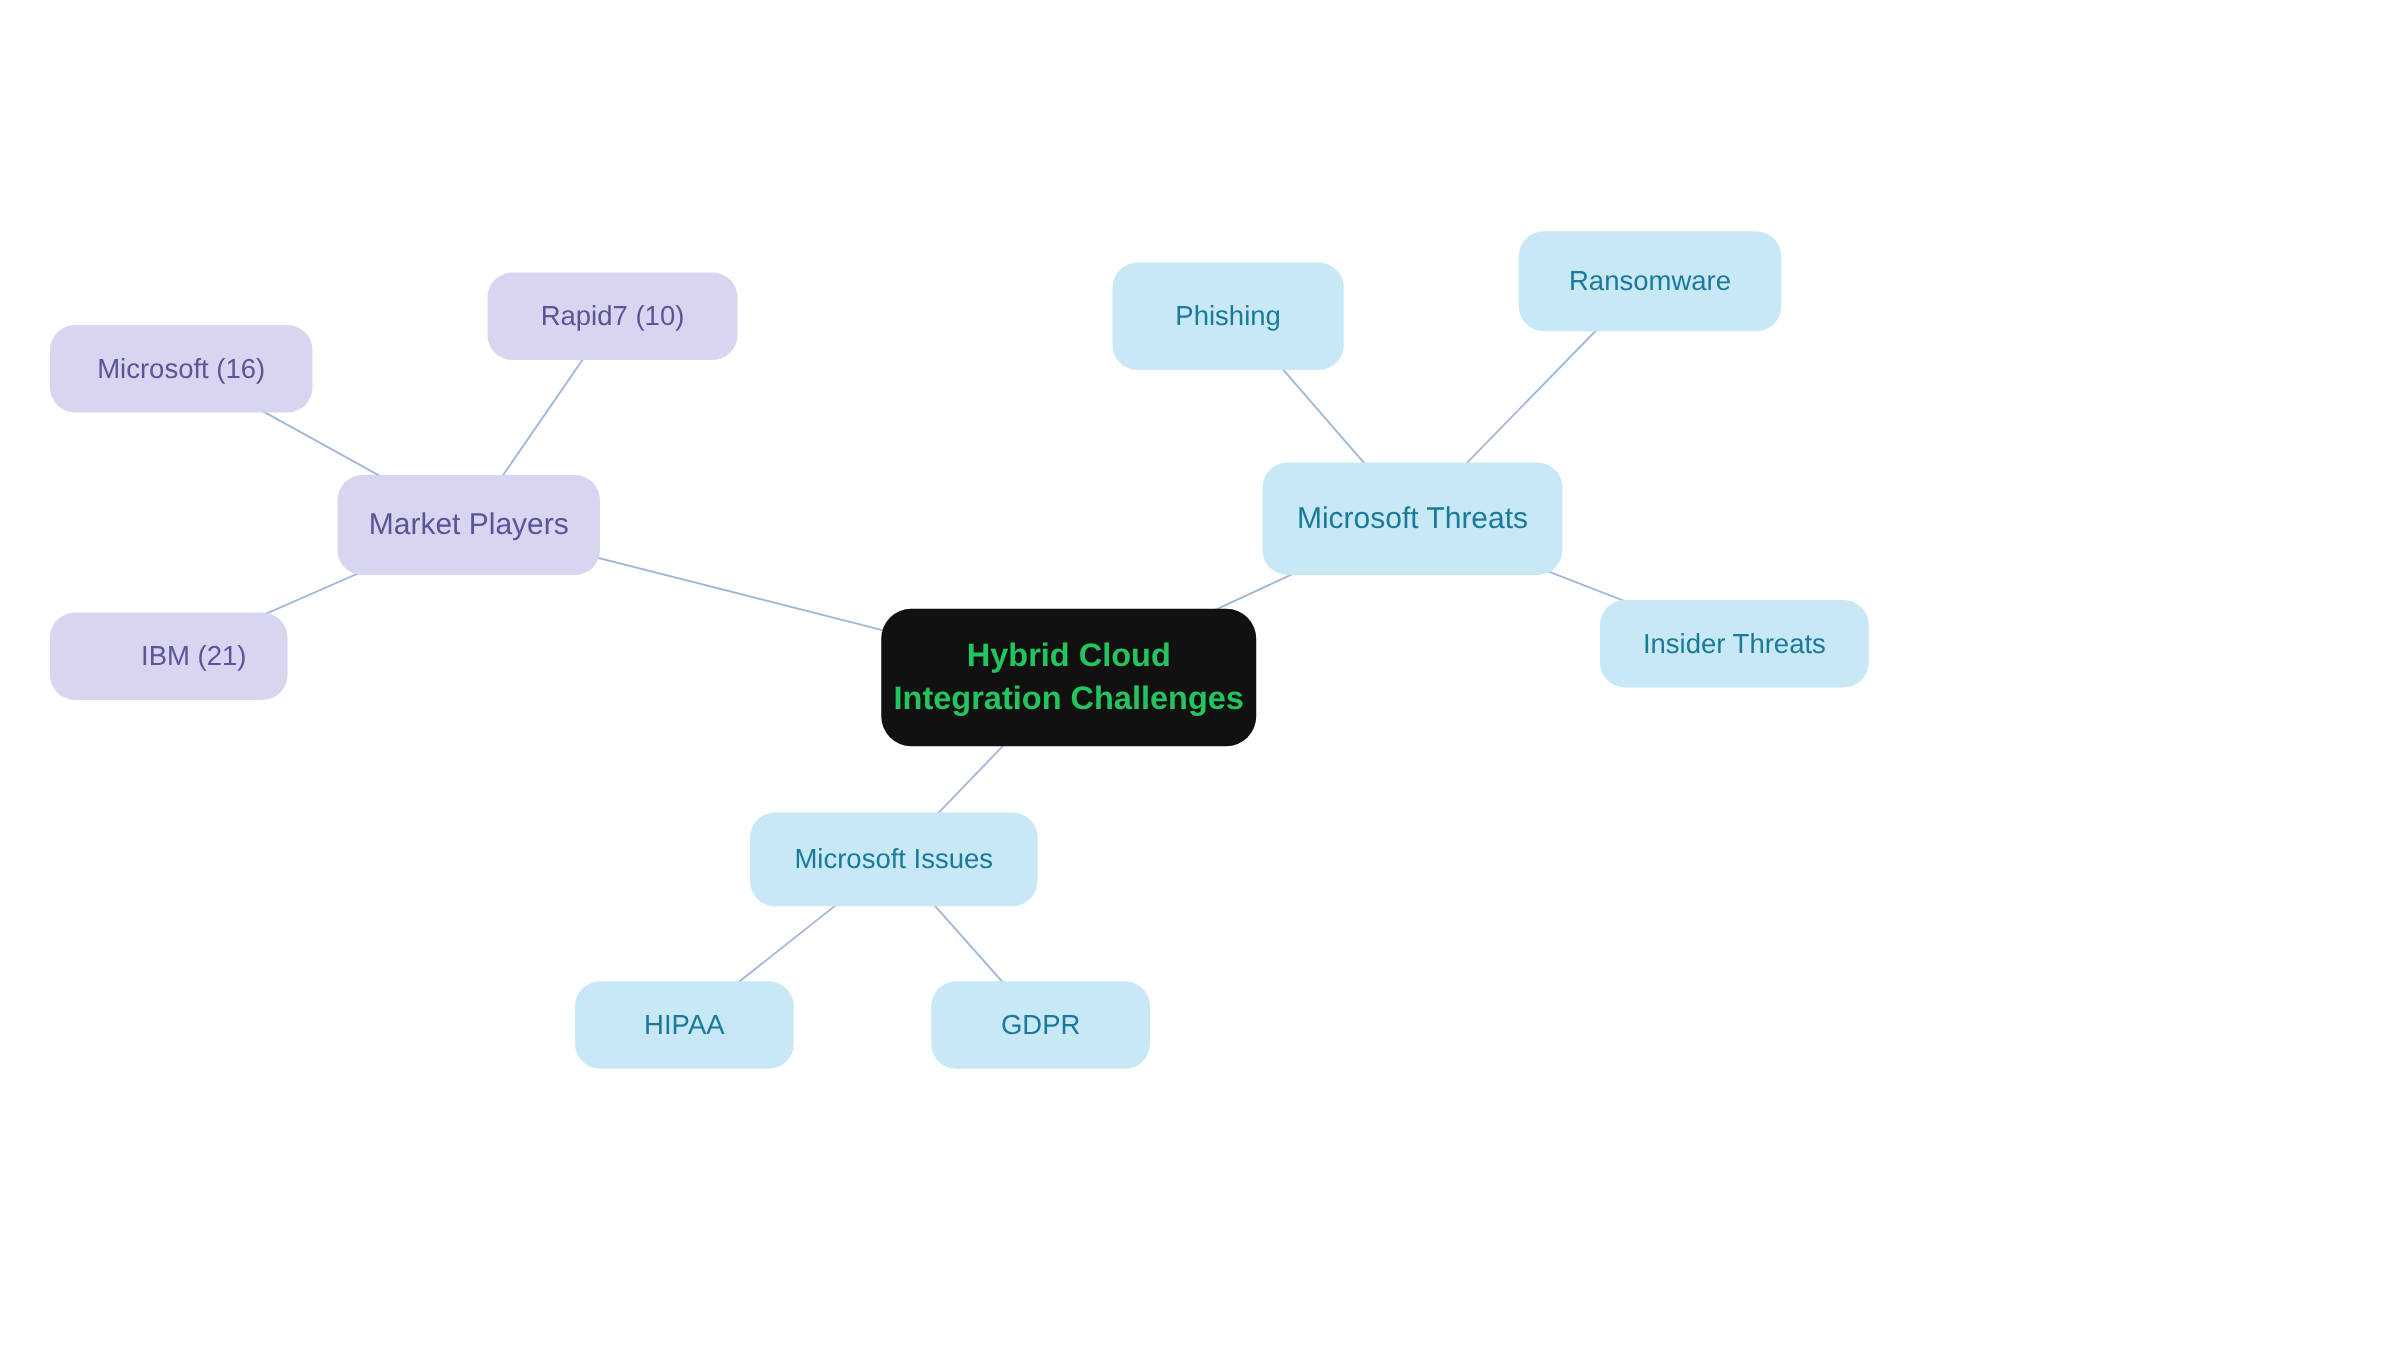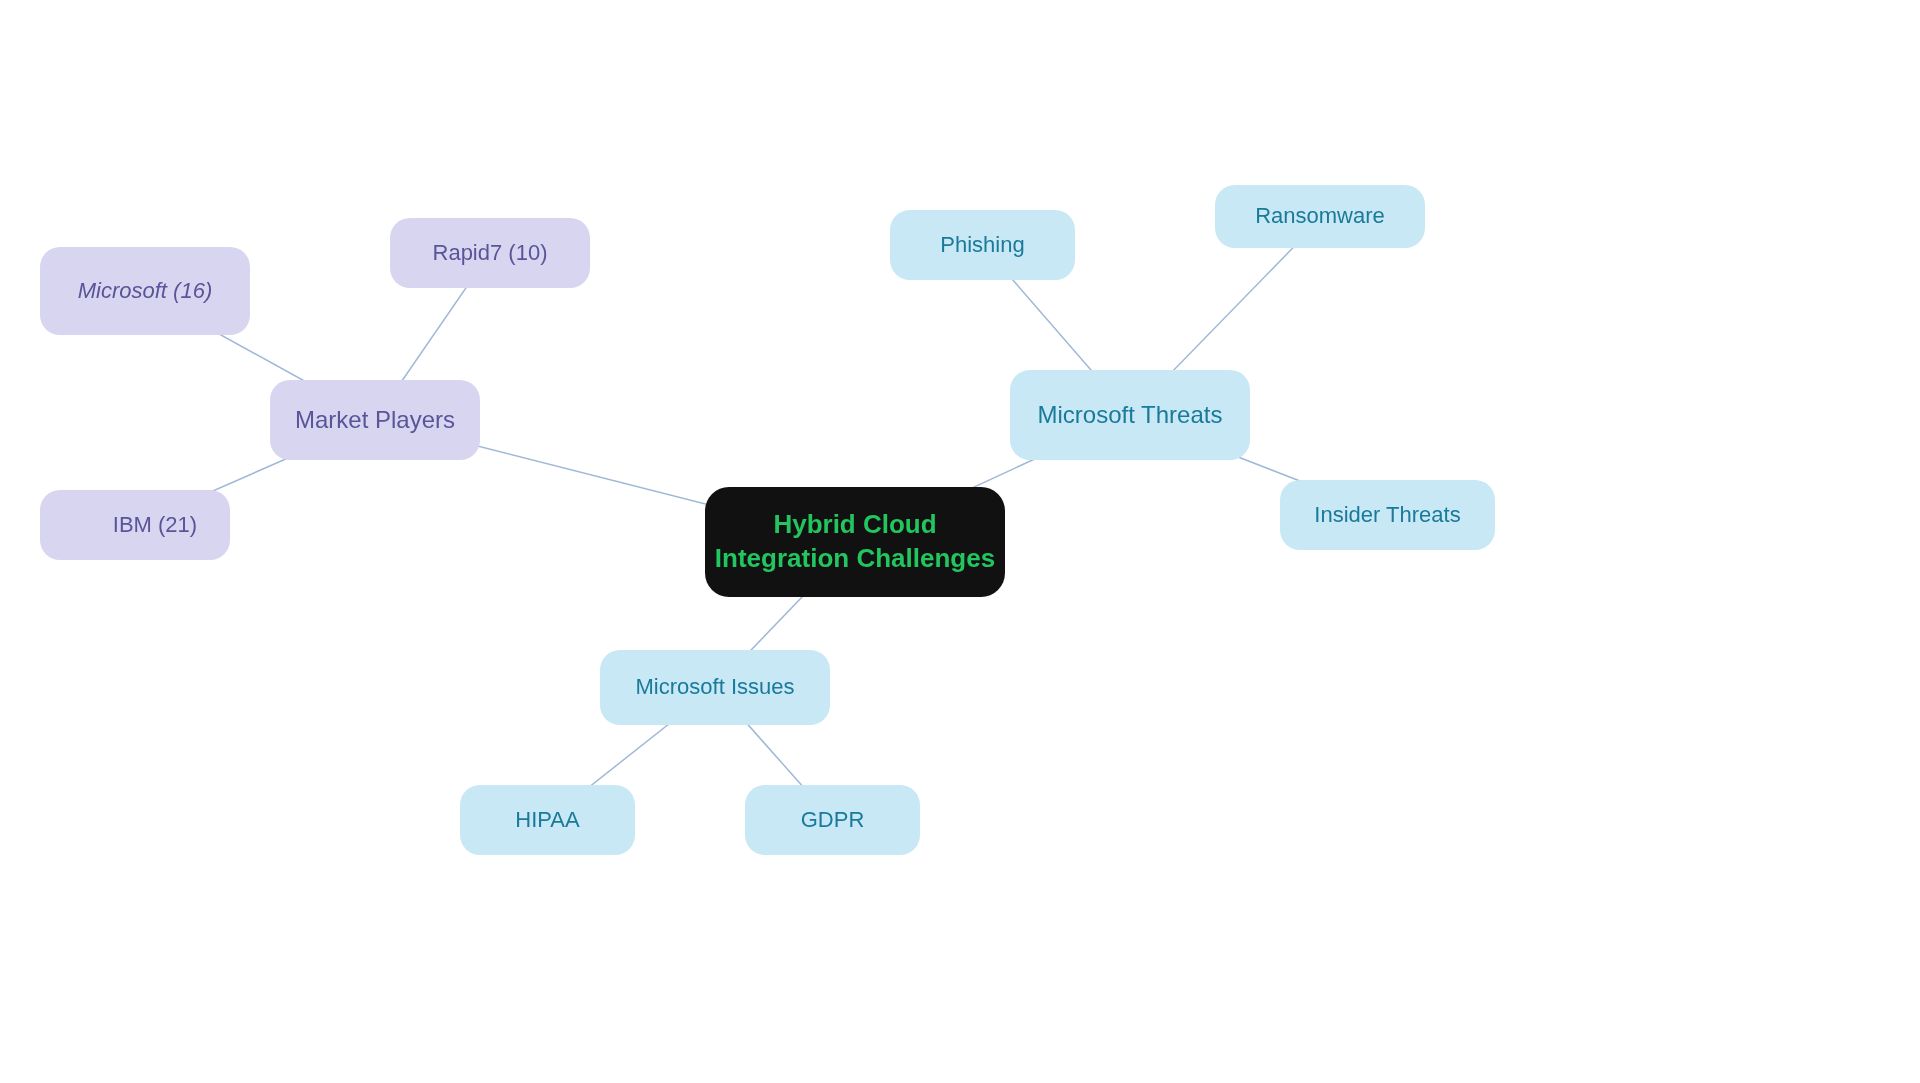--- a/index.html
+++ b/index.html
@@ -84,31 +84,31 @@
     <line x1="1130" y1="415" x2="1387.5" y2="515" stroke="#a0b8d8" stroke-width="1.5"></line>
     <line x1="855" y1="542" x2="715" y2="687.5" stroke="#a0b8d8" stroke-width="1.5"></line>
     <line x1="715" y1="687.5" x2="547.5" y2="820" stroke="#a0b8d8" stroke-width="1.5"></line>
     <line x1="715" y1="687.5" x2="832.5" y2="820" stroke="#a0b8d8" stroke-width="1.5"></line>
   </svg>
 
 <div class="node node-center" style="left: 705px; top: 487px; width: 300px; height: 110px;">Hybrid Cloud Integration Challenges</div>
 
 <div class="node node-purple node-purple-lg" style="left: 270px; top: 380px; width: 210px; height: 80px;">Market Players</div>
 
-<div class="node node-purple node-purple-sm" style="left: 40px; top: 247px; width: 210px; height: 88px; font-style: italic;">Microsoft (16)</div>
+<div class="node node-purple node-purple-sm" style="left: 40px; top: 260px; width: 210px; height: 70px;">Microsoft (16)</div>
 
 <div class="node node-purple node-purple-sm" style="left: 390px; top: 218px; width: 200px; height: 70px;">Rapid7 (10)</div>
 
 <div class="node node-purple node-purple-sm" style="left: 40px; top: 490px; width: 190px; height: 70px; padding-left: 40px;">IBM (21)</div>
 
 <div class="node node-blue node-blue-lg" style="left: 1010px; top: 370px; width: 240px; height: 90px;">Microsoft Threats</div>
 
-<div class="node node-blue node-blue-sm" style="left: 890px; top: 210px; width: 185px; height: 70px;">Phishing</div>
+<div class="node node-blue node-blue-sm" style="left: 890px; top: 210px; width: 185px; height: 86px;">Phishing</div>
 
-<div class="node node-blue node-blue-sm" style="left: 1215px; top: 185px; width: 210px; height: 63px;">Ransomware</div>
+<div class="node node-blue node-blue-sm" style="left: 1215px; top: 185px; width: 210px; height: 80px;">Ransomware</div>
 
 <div class="node node-blue node-blue-sm" style="left: 1280px; top: 480px; width: 215px; height: 70px;">Insider Threats</div>
 
 <div class="node node-blue" style="left: 600px; top: 650px; width: 230px; height: 75px; font-size: 22px;">Microsoft Issues</div>
 
 <div class="node node-blue node-blue-sm" style="left: 460px; top: 785px; width: 175px; height: 70px;">HIPAA</div>
 
 <div class="node node-blue node-blue-sm" style="left: 745px; top: 785px; width: 175px; height: 70px;">GDPR</div>
 
 </body></html>

